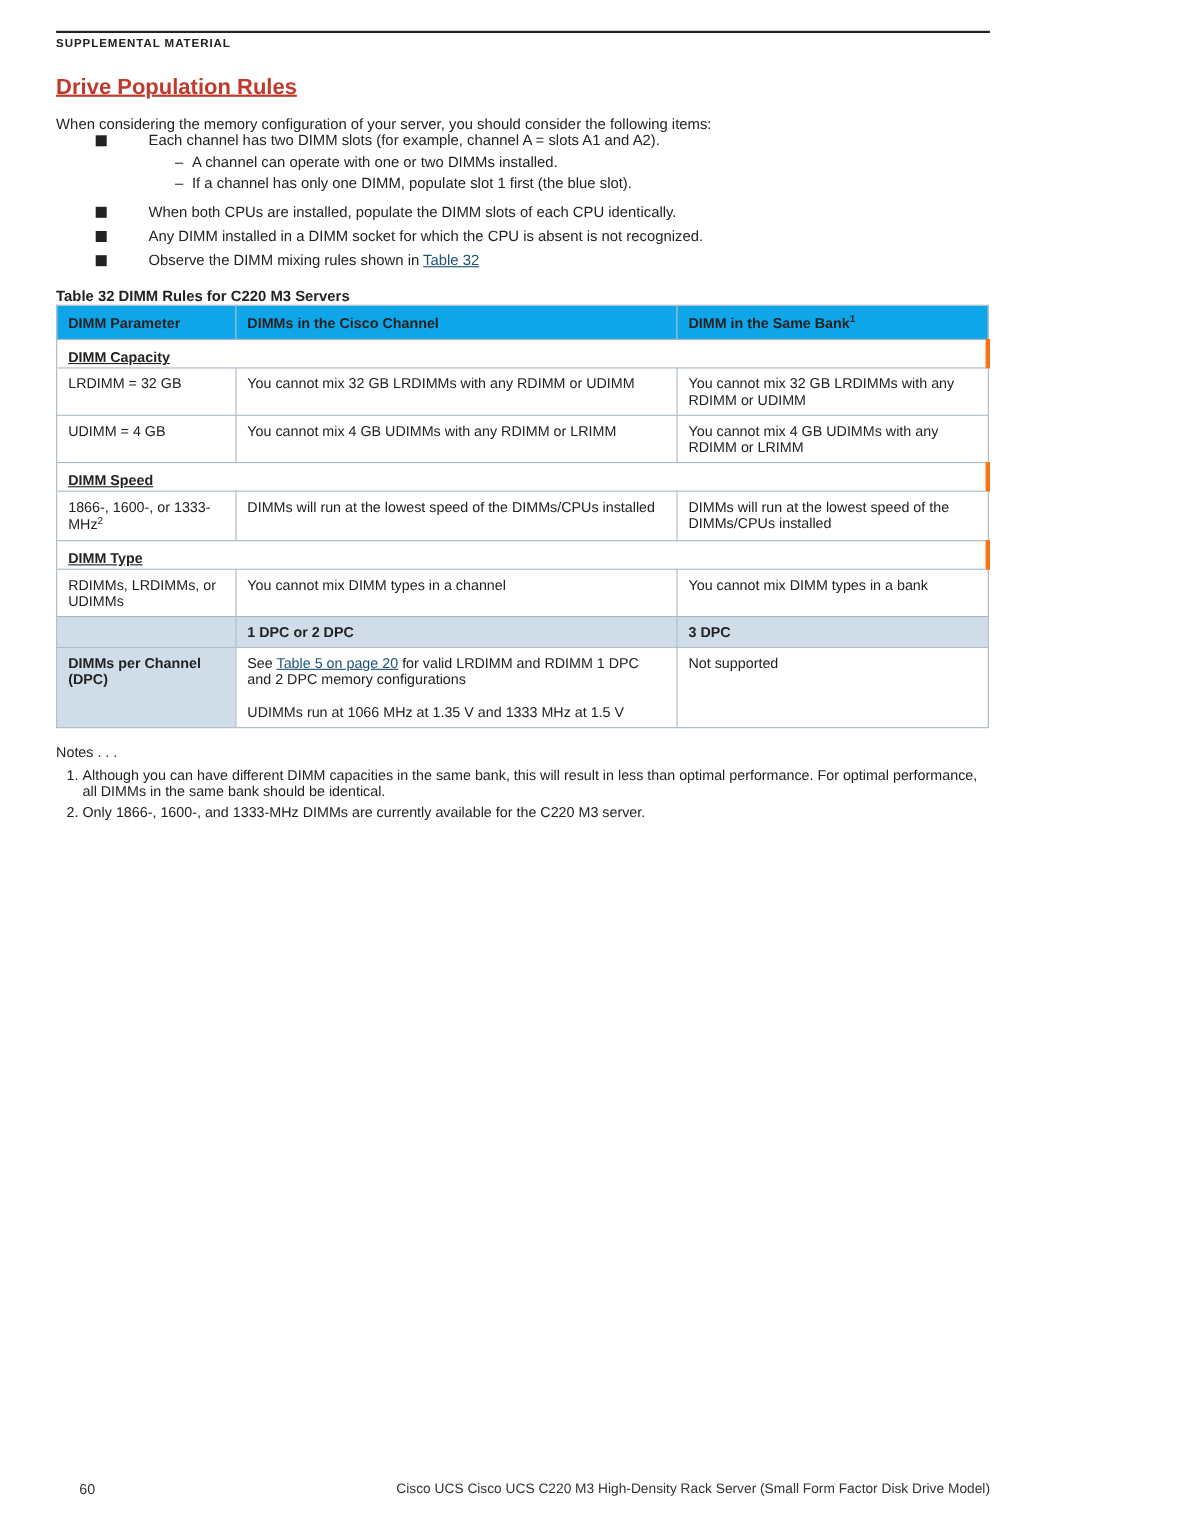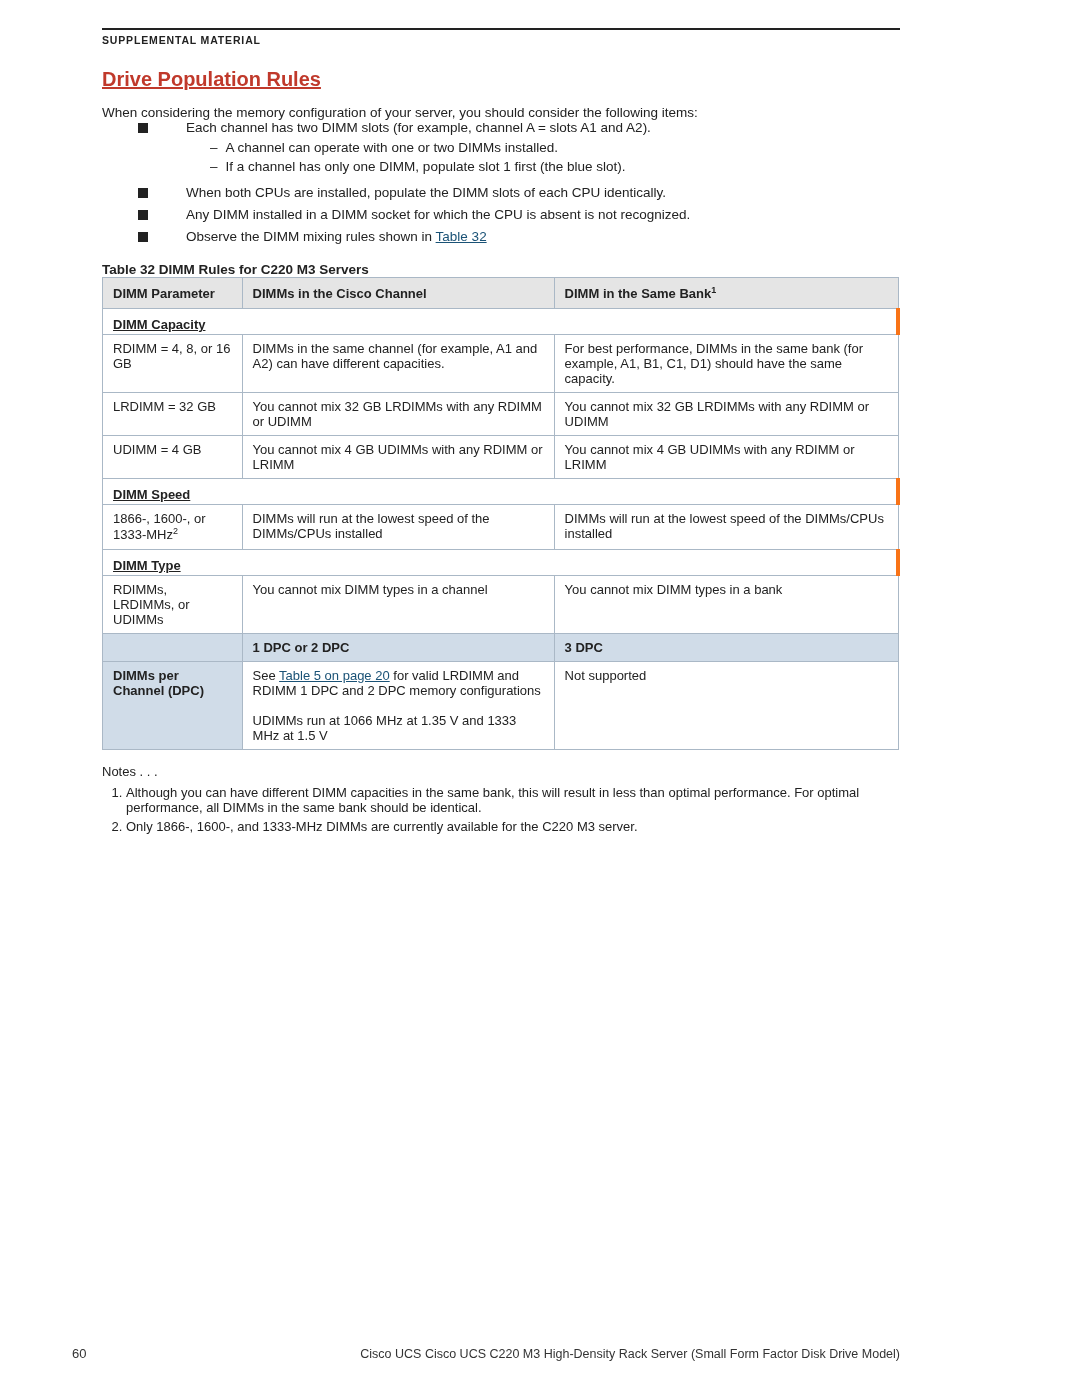--- a/index.html
+++ b/index.html
@@ -10,21 +10,21 @@
       color: #222;
       width: 1080px;
       min-height: 1397px;
       padding: 0;
     }
 
     .page-wrapper {
       width: 972px;
       min-height: 1397px;
       background: #fff;
-      padding: 28px 72px 60px 102px;
+      padding: 28px 72px 60px 51px;
       position: relative;
     }
 
     .top-rule {
       border-top: 2px solid #222;
       margin-bottom: 4px;
     }
 
     .supplemental-label {
       font-size: 10.5px;
@@ -98,21 +98,21 @@
     }
 
     .dimm-table {
       width: 100%;
       border-collapse: collapse;
       margin-top: 0px;
       font-size: 13px;
     }
 
     .dimm-table th {
-      background: #e5e5e5;
+      background: #0ea5e9;
       font-weight: bold;
       padding: 7px 10px;
       border: 1px solid #aab8c6;
       text-align: left;
       vertical-align: bottom;
     }
 
     .dimm-table td {
       padding: 6px 10px;
       border: 1px solid #aab8c6;
@@ -160,21 +160,21 @@
       font-size: 13px;
     }
 
     .footer-bar {
       position: absolute;
       bottom: 36px;
       left: 72px;
       right: 72px;
       display: flex;
       justify-content: space-between;
-      align-items: center;
+      align-items: flex-start;
       font-size: 12.5px;
       color: #333;
     }
 
     .footer-page-num {
       font-size: 13px;
     }
 
     sup {
       font-size: 9px;
@@ -237,25 +237,20 @@
           DIMM in the Same Bank<sup>1</sup>
         </th>
       </tr>
     </thead>
     <tbody>
 
       <tr class="category-row">
         <td colspan="3">DIMM Capacity</td>
       </tr>
       <tr>
-        <td>RDIMM = 4, 8, or 16 GB</td>
-        <td>DIMMs in the same channel (for example, A1 and A2) can have different capacities.</td>
-        <td>For best performance, DIMMs in the same bank (for example, A1, B1, C1, D1) should have the same capacity.</td>
-      </tr>
-      <tr>
         <td>LRDIMM = 32 GB</td>
         <td>You cannot mix 32 GB LRDIMMs with any RDIMM or UDIMM</td>
         <td>You cannot mix 32 GB LRDIMMs with any RDIMM or UDIMM</td>
       </tr>
       <tr>
         <td>UDIMM = 4 GB</td>
         <td>You cannot mix 4 GB UDIMMs with any RDIMM or LRIMM</td>
         <td>You cannot mix 4 GB UDIMMs with any RDIMM or LRIMM</td>
       </tr>
 

